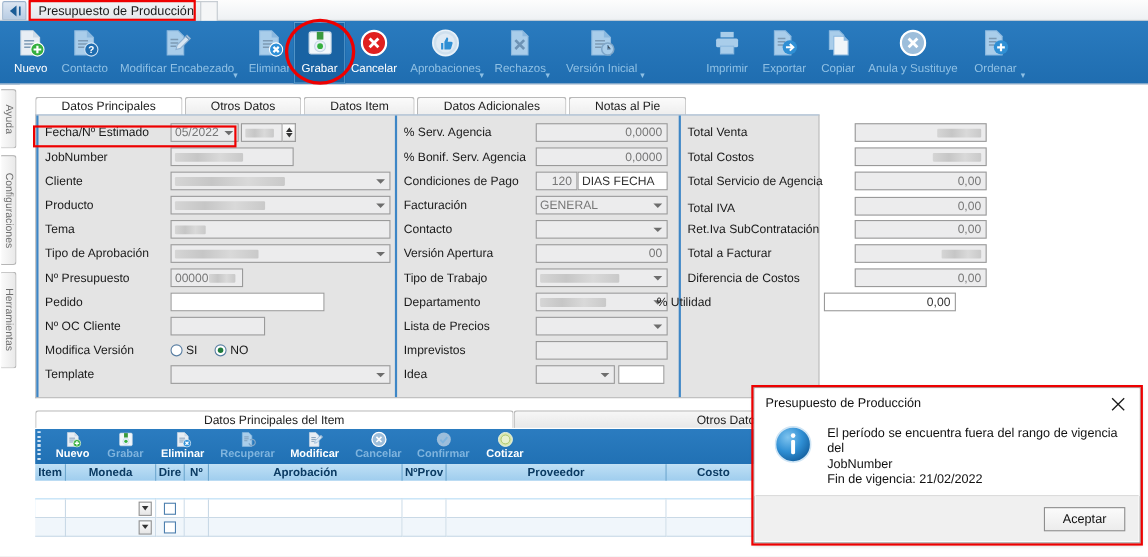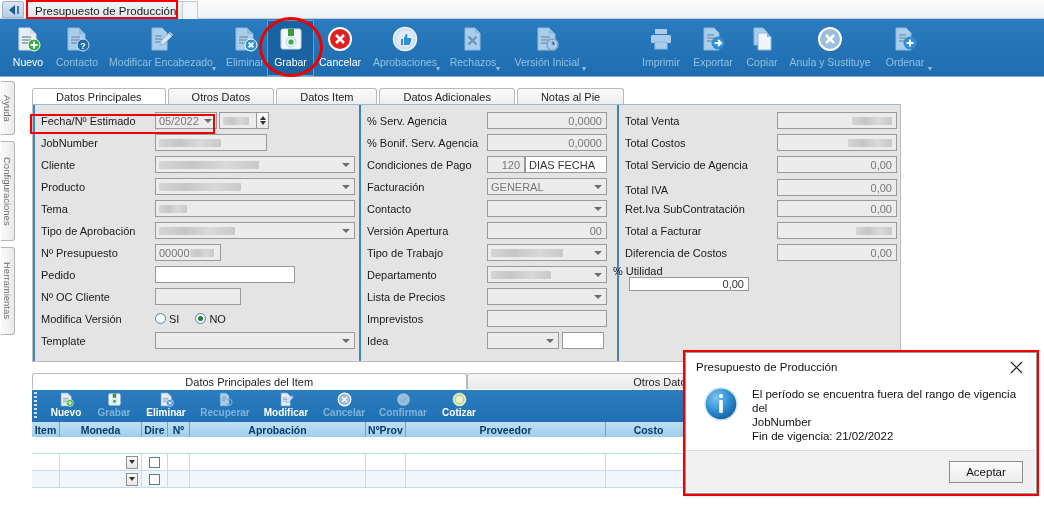--- a/index.html
+++ b/index.html
@@ -84,21 +84,21 @@
     background: linear-gradient(#fbfbfb,#ededed);
     border: 1px solid #b9b9b9; border-bottom: none;
     border-radius: 3px 3px 0 0;
     margin-right: 2px;
     display: flex; align-items: center;
     font-size: 11px; color: #222;
   }
   .ftab.sel { background: #ffffff; }
 
   .formpanel {
-    position: absolute; left: 14px; top: 27px; width: 869px; height: 258px;
+    position: absolute; left: 14px; top: 27px; width: 713px; height: 258px;
     background: #e4e4e4; border: 1px solid #bdbdbd; border-top-color:#9fb7cf;
   }
   .col-accent { position:absolute; top:0; width:2px; height:100%; background:#3d86c6; }
 
   .row { position: absolute; display: flex; align-items: center; height: 19px; }
   .lbl { font-size: 11px; color: #1a1a1a; white-space: nowrap; }
 
   .fld {
     height: 17px; border: 1px solid #9a9a9a; background: #ffffff;
     display: flex; align-items: center; font-size: 11px; color: #333;
@@ -610,21 +610,21 @@
             <div class="fld ro num" style="width:120px">
                 <span class="redact g" style="width:36px"></span>
             </div>
           </div>
           <div class="row" style="left: 592px; top: 138px;">
             <span class="lbl" style="width:152px">Diferencia de Costos</span>
             <div class="fld ro num" style="width:120px">
                 <span>0,00</span>
             </div>
           </div>
-          <div class="row" style="left: 580px; top: 160px; flex-direction: column;">
+          <div class="row" style="left: 564px; top: 160px;">
             <span class="lbl" style="width:152px">% Utilidad</span>
             <div class="fld num" style="width:120px">
                 <span>0,00</span>
             </div>
           </div>
         </div>
     </div>
 
     <div class="itembox">
       <div class="itabstrip" id="itemtabs">

